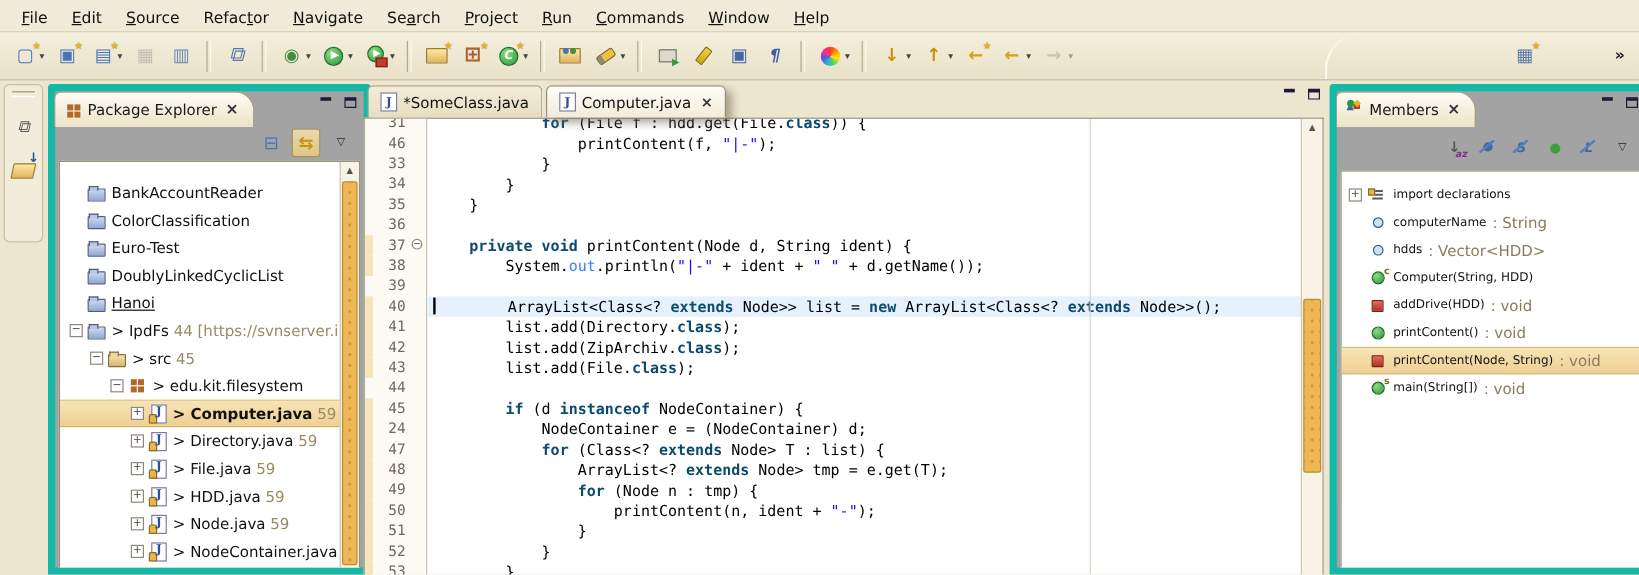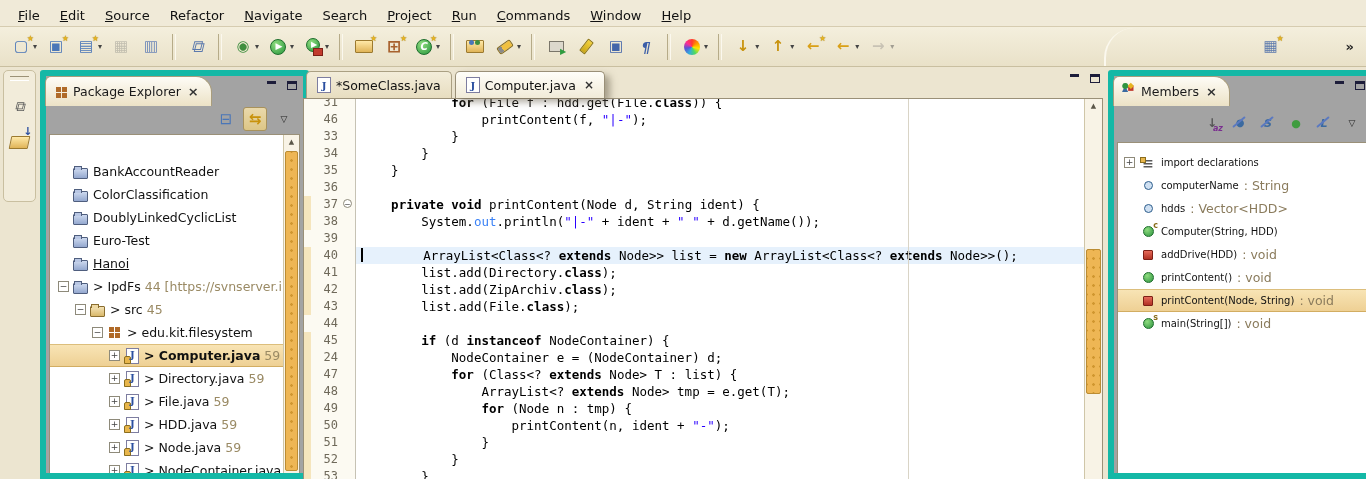--- a/index.html
+++ b/index.html
@@ -84,21 +84,21 @@
   .ic-sort::before{content:"↓";color:#555;font-weight:bold;font-size:12px}
   .ic-sort::after{content:"az";position:absolute;right:0;bottom:1px;font-size:8px;font-weight:bold;color:#7a2f8f}
   .ic-hide-fields::before{content:"●";color:#3b6aa0;font-size:10px}
   .ic-hide-static::before{content:"S";color:#3b6aa0;font-weight:bold;font-size:11px}
   .ic-show-public::before{content:"●";color:#3f9c3f;font-size:11px}
   .ic-hide-local::before{content:"L";color:#3b6aa0;font-weight:bold;font-size:11px}
   .slash::after{content:"";position:absolute;left:2px;top:9px;width:16px;height:2px;background:#5b79c0;transform:rotate(-40deg);border-radius:1px}
   .vbody{position:absolute;left:3px;right:3px;bottom:0;top:58px;background:#fff;border:1px solid #9a9078;border-bottom:none;overflow:hidden}
   
   #pkg-explorer{left:40px;top:70px;width:257px;bottom:0}
-  #pe-tree{position:absolute;inset:0 15px 0 0;overflow:hidden;padding-top:25px}
+  #pe-tree{position:absolute;inset:0 15px 0 0;overflow:hidden;padding-top:14px}
   .trow{display:flex;align-items:center;height:23px;gap:4px;white-space:nowrap}
   .trow.sel{background:linear-gradient(#f8e4b5,#eed094);border-top:1px solid #dcbe7c;border-bottom:1px solid #d2ad62;height:21px}
   .trow.sel .tlabel{font-weight:bold}
   .exp{width:9px;height:9px;border:1px solid #8e8a7a;background:#fff;display:flex;align-items:center;justify-content:center;
        font-size:9px;line-height:7px;color:#444;flex:none;box-sizing:content-box}
   .exp-sp{width:11px;flex:none}
   .ti{width:16px;height:15px;position:relative;flex:none}
   .ti-folder::before,.ti-src::before{content:"";position:absolute;left:0;top:4px;width:13px;height:9px;
       background:linear-gradient(#cdd9ef,#94a8cf);border:1px solid #4f5e7e;border-radius:1px}
   .ti-folder::after,.ti-src::after{content:"";position:absolute;left:1px;top:2px;width:6px;height:3px;background:#b9c7e4;border:1px solid #4f5e7e;border-bottom:none}
@@ -130,21 +130,21 @@
   .cl{display:flex;height:17px}
   .qd{width:7px;flex:none;background:#fcfaf2}
   .qd.chg{background:#f5e5bd}
   .ln{width:27px;flex:none;text-align:right;padding-right:4px;color:#6f695a;background:#fcfaf2;font-size:12px}
   .fold{width:13px;flex:none;background:#fcfaf2;border-right:1px solid #c6c2b4;position:relative}
   .fm{position:absolute;left:1px;top:3px;width:9px;height:9px;border:1px solid #8e8a7a;border-radius:50%;background:#fff;
       color:#555;font-size:9px;line-height:8px;text-align:center;box-sizing:border-box}
   .ct{flex:1;white-space:pre;padding-left:5px;position:relative}
   .cl.cur .ct{background:#e6f1fc}
   .cursor{display:inline-block;width:0;height:14px;border-left:2px solid #000;vertical-align:-2px}
-  .tp{color:#000}.tk{color:#000000;font-weight:bold}.ts{color:#2a00ff}.tf{color:#3b82f6;}
+  .tp{color:#000}.tk{color:#0c4a6e;font-weight:bold}.ts{color:#2a00ff}.tf{color:#3b82f6;}
   #print-margin{position:absolute;left:604px;top:0;bottom:0;width:1px;background:#d9d4c6;z-index:2}
   #ed-scroll{position:absolute;top:0;right:0;bottom:0;width:17px;background:#f8f3e6;border-left:1px solid #cfc6a8}
   #ed-thumb{position:absolute;left:1px;right:1px;top:150px;height:143px;background:linear-gradient(90deg,#f3c36a,#e8ab3f);
       border:1px solid #bb8c33;border-radius:2px;background-image:radial-gradient(circle,#d0962f 1px,rgba(0,0,0,0) 1.6px);
       background-size:7px 9px;background-position:center 4px;background-color:#eeb654}
   #ed-minmax{position:absolute;right:6px;top:8px;display:flex;gap:10px;align-items:center}
   
   #members{left:1108px;top:70px;width:257px;bottom:0}
   #members .vtools{height:38px}
   #members .vbody{top:66px}
@@ -326,26 +326,26 @@
           <span class="tlabel">BankAccountReader</span>
         </div>
         <div class="trow" style="padding-left: 8px;">
           <span class="exp-sp"></span>
           <span class="ti ti-folder"></span>
           <span class="tlabel">ColorClassification</span>
         </div>
         <div class="trow" style="padding-left: 8px;">
           <span class="exp-sp"></span>
           <span class="ti ti-folder"></span>
+          <span class="tlabel">Euro-Test</span>
+        </div>
+        <div class="trow" style="padding-left: 8px;">
+          <span class="exp-sp"></span>
+          <span class="ti ti-folder"></span>
           <span class="tlabel">DoublyLinkedCyclicList</span>
-        </div>
-        <div class="trow" style="padding-left: 8px;">
-          <span class="exp-sp"></span>
-          <span class="ti ti-folder"></span>
-          <span class="tlabel">Euro-Test</span>
         </div>
         <div class="trow" style="padding-left: 8px; text-decoration: underline;">
           <span class="exp-sp"></span>
           <span class="ti ti-folder"></span>
           <span class="tlabel">Hanoi</span>
         </div>
         <div class="trow" style="padding-left: 8px;">
           <span class="exp">−</span>
           <span class="ti ti-folder"></span>
           <span class="tlabel">&gt; IpdFs</span>

